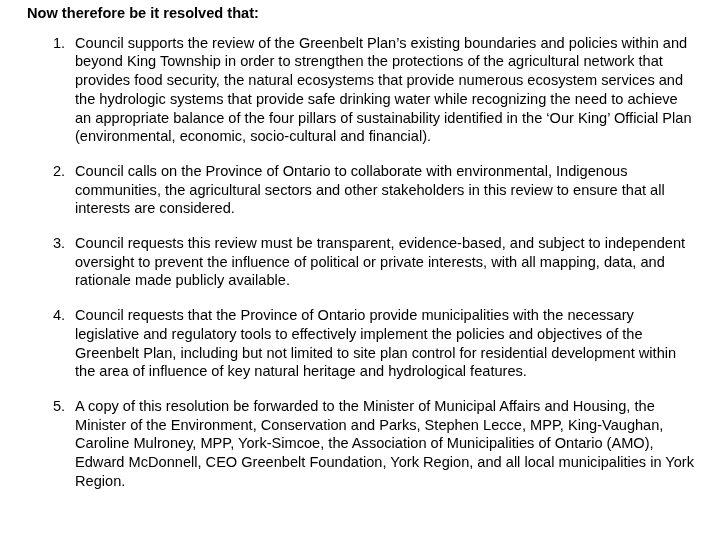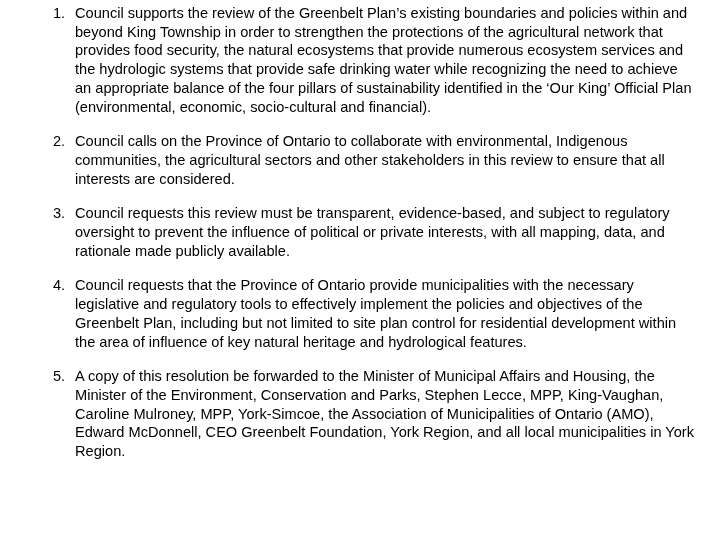--- a/index.html
+++ b/index.html
@@ -40,33 +40,34 @@
   }
   .text {
     flex: 1 1 auto;
     max-width: 622px;
   }
 </style>
 </head>
 <body>
 
 <div class="doc">
+  <p class="heading">Now therefore be it resolved that:</p>
 
   <ol class="items">
     <li class="item">
       <span class="num">1.</span>
       <span class="text">Council supports the review of the Greenbelt Plan’s existing boundaries and policies within and beyond King Township in order to strengthen the protections of the agricultural network that provides food security, the natural ecosystems that provide numerous ecosystem services and the hydrologic systems that provide safe drinking water while recognizing the need to achieve an appropriate balance of the four pillars of sustainability identified in the ‘Our King’ Official Plan (environmental, economic, socio-cultural and financial).</span>
     </li>
     <li class="item">
       <span class="num">2.</span>
       <span class="text">Council calls on the Province of Ontario to collaborate with environmental, Indigenous communities, the agricultural sectors and other stakeholders in this review to ensure that all interests are considered.</span>
     </li>
     <li class="item">
       <span class="num">3.</span>
-      <span class="text">Council requests this review must be transparent, evidence-based, and subject to regulatory oversight to prevent the influence of political or private interests, with all mapping, data, and rationale made publicly available.</span>
+      <span class="text">Council requests this review must be transparent, evidence-based, and subject to independent oversight to prevent the influence of political or private interests, with all mapping, data, and rationale made publicly available.</span>
     </li>
     <li class="item">
       <span class="num">4.</span>
       <span class="text">Council requests that the Province of Ontario provide municipalities with the necessary legislative and regulatory tools to effectively implement the policies and objectives of the Greenbelt Plan, including but not limited to site plan control for residential development within the area of influence of key natural heritage and hydrological features.</span>
     </li>
     <li class="item">
       <span class="num">5.</span>
       <span class="text">A copy of this resolution be forwarded to the Minister of Municipal Affairs and Housing, the Minister of the Environment, Conservation and Parks, Stephen Lecce, MPP, King-Vaughan, Caroline Mulroney, MPP, York-Simcoe, the Association of Municipalities of Ontario (AMO), Edward McDonnell, CEO Greenbelt Foundation, York Region, and all local municipalities in York Region.</span>
     </li>
   </ol>

